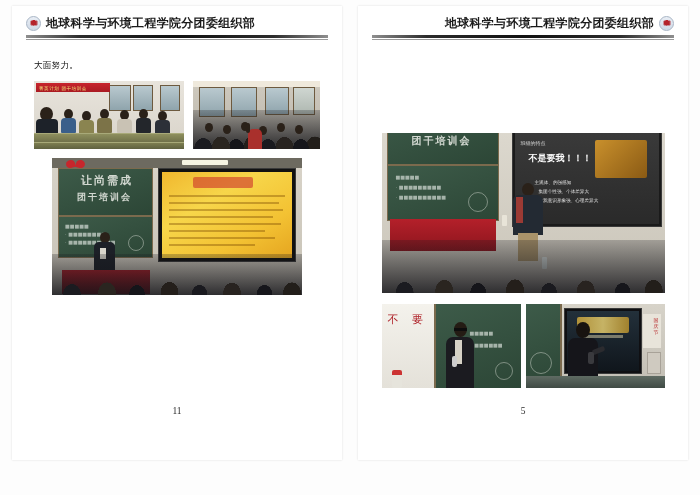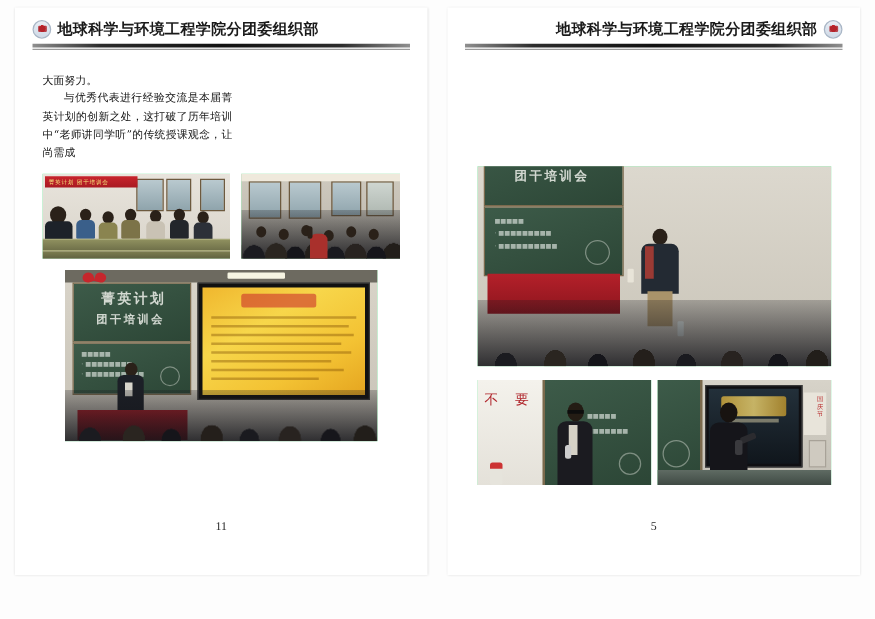--- a/index.html
+++ b/index.html
@@ -106,21 +106,21 @@
     color: #111;
     text-align: justify;
     letter-spacing: .2px;
     font-family: "DejaVu Serif", "Liberation Serif", serif;
   }
   .cn-p.indent { text-indent: 17px; }
 
   
   .page-num {
     position: absolute;
-    bottom: 9px;
+    bottom: 20px;
     left: 0; right: 0;
     text-align: center;
     font-size: 9.5px;
     color: #2a2a2a;
     font-family: "Liberation Serif", serif;
   }
 
   
   .photo {
     position: relative;
@@ -252,21 +252,20 @@
       <div class="dept-logo"></div>
       <div class="dept-name">地球科学与环境工程学院分团委组织部</div>
       <div class="header-rule"></div>
     </div>
 
     <div class="pg-body">
 
       <div class="text-cols">
         <div class="text-col">
           <div class="cn-p">大面努力。</div>
-          <div class="cn-p indent">与优秀代表进行经验交流是本届菁英计划的创新之处，这打破了历年培训中“老师讲同学听”的传统授课观念，让尚需成</div>
         </div>
       </div>
 
       <div class="photo-grid-top">
 
         <div class="photo ph-a">
           <div class="wall"></div>
           <div class="win" style="left:50%;top:4px;width:22px;height:26px;"></div>
           <div class="win" style="left:66%;top:4px;width:20px;height:26px;"></div>
           <div class="win" style="left:84%;top:4px;width:20px;height:26px;"></div>
@@ -309,21 +308,21 @@
           <div class="person" style="left:53px;top:42px;width:4px;height:10px;background:#2a2119;border-radius:2px;"></div>
         </div>
       </div>
 
       <div class="photo ph-c">
         <div class="wall" style="background:linear-gradient(#d9d4c9,#c6c1b5);"></div>
         <div style="position:absolute;left:0;top:0;width:100%;height:10px;background:#6d6a60;"></div>
         <div style="position:absolute;left:130px;top:2px;width:46px;height:5px;background:#f6f4e2;border-radius:1px;"></div>
 
         <div class="board" style="left:6px;top:10px;width:95px;height:48px;">
-          <div class="board-title" style="left:22px;top:4px;">菁英计划</div>
+          <div class="board-title" style="left:22px;top:4px;">让尚需成</div>
           <div class="board-title" style="left:18px;top:22px;font-size:9px;">团干培训会</div>
         </div>
         <div class="board" style="left:6px;top:58px;width:95px;height:42px;">
           <div class="board-txt" style="left:6px;top:6px;">■■■■■</div>
           <div class="board-txt" style="left:6px;top:14px;">· ■■■■■■■■</div>
           <div class="board-txt" style="left:6px;top:22px;">· ■■■■■■■■■■</div>
           <div class="seal" style="right:8px;bottom:6px;width:16px;height:16px;"></div>
         </div>
         <div style="position:absolute;left:14px;top:2px;width:9px;height:8px;background:#c6262c;transform:rotate(-18deg);border-radius:50% 50% 0 50%;"></div>
         <div style="position:absolute;left:24px;top:2px;width:9px;height:8px;background:#c6262c;transform:rotate(14deg);border-radius:50% 50% 50% 0;"></div>
@@ -370,20 +369,29 @@
 
           <div class="board-title" style="left:24px;top:26px;font-size:10px;">团干培训会</div>
         </div>
         <div class="board" style="left:5px;top:32px;width:112px;height:56px;">
           <div class="board-txt" style="left:8px;top:8px;">■■■■■</div>
           <div class="board-txt" style="left:8px;top:18px;">· ■■■■■■■■■</div>
           <div class="board-txt" style="left:8px;top:28px;">· ■■■■■■■■■■</div>
           <div class="seal" style="right:10px;bottom:8px;width:20px;height:20px;"></div>
         </div>
 
+        <div class="screen" style="left:130px;top:-10px;width:150px;height:104px;background:#1a1a1a;">
+          <div style="position:absolute;inset:2px;background:linear-gradient(#3b3b3b,#2a2a2a);"></div>
+          <div style="position:absolute;left:8px;top:16px;color:#dcdcdc;font-size:5px;">班级的特点</div>
+          <div style="position:absolute;left:16px;top:28px;color:#ffffff;font-size:9px;font-weight:bold;">不是要我！！！</div>
+          <div style="position:absolute;right:14px;top:16px;width:52px;height:38px;background:linear-gradient(135deg,#c9902c,#8a5a14);border-radius:2px;"></div>
+          <div style="position:absolute;left:22px;top:56px;color:#e4e4e4;font-size:4.6px;">主观体、的强感知</div>
+          <div style="position:absolute;left:26px;top:65px;color:#e4e4e4;font-size:4.6px;">集团个性强、个体差异大</div>
+          <div style="position:absolute;left:26px;top:74px;color:#e4e4e4;font-size:4.6px;">自我意识形象强、心理差异大</div>
+        </div>
 
         <div class="head" style="left:140px;top:50px;width:12px;height:13px;"></div>
         <div class="person" style="left:131px;top:62px;width:30px;height:40px;background:#232a33;border-radius:6px 6px 0 0;"></div>
         <div style="position:absolute;left:134px;top:64px;width:7px;height:26px;background:#9b3a34;"></div>
         <div style="position:absolute;left:136px;top:100px;width:20px;height:28px;background:#a9936a;"></div>
 
         <div style="position:absolute;left:8px;top:86px;width:106px;height:32px;background:linear-gradient(#b4202a,#8c151d);"></div>
         <div style="position:absolute;left:120px;top:82px;width:5px;height:11px;background:#e8e4d8;border-radius:1px;"></div>
         <div style="position:absolute;left:160px;top:124px;width:5px;height:12px;background:#dfe7e3;border-radius:1px;"></div>
         <div class="crowd" style="height:33%;"></div>

